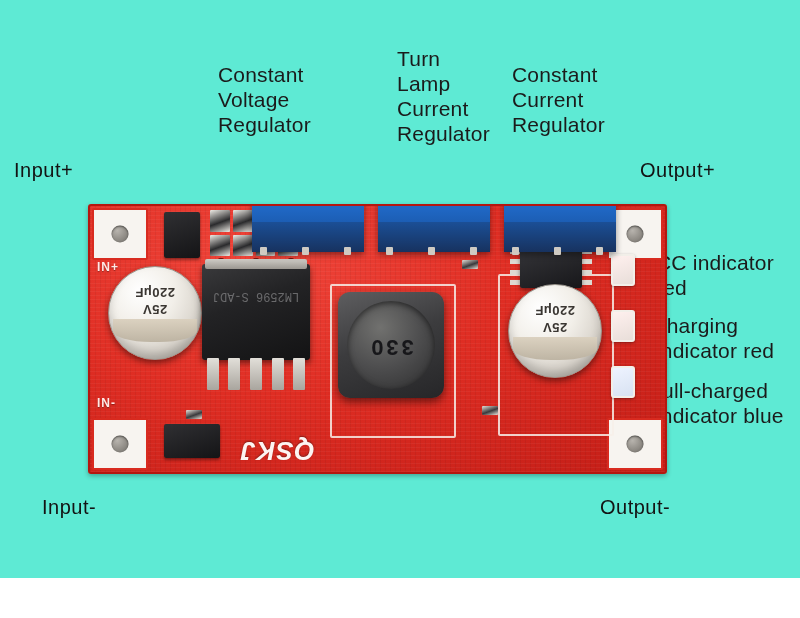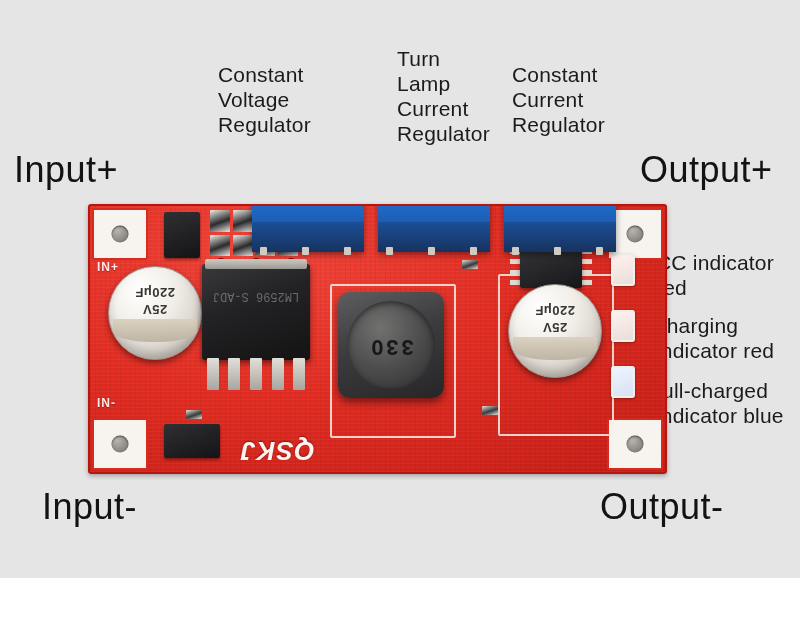--- a/index.html
+++ b/index.html
@@ -3,36 +3,36 @@
 <meta charset="utf-8">
 <style>
   html,body{margin:0;padding:0;}
   body{
     width:800px;height:618px;
     background:#ffffff;
     font-family:"Liberation Sans", sans-serif;
     overflow:hidden;
     position:relative;
   }
-  #stage{position:absolute;left:0;top:0;width:800px;height:578px;background:#e5e5e5;}
+  #stage{position:absolute;left:0;top:0;width:800px;height:578px;background:#5eead4;}
 
   
   .anno{
     position:absolute;
     color:#1b1b1b;
     font-size:21px;
     line-height:25px;
     font-family:"Liberation Sans", sans-serif;
     white-space:pre-line;
     letter-spacing:.2px;
   }
   .anno-big{
     position:absolute;
     color:#131313;
-    font-size:36px;
+    font-size:20px;
     line-height:30px;
     font-family:"Liberation Sans", sans-serif;
     letter-spacing:.5px;
   }
 
   
   #board{
     position:absolute;
     left:88px;top:204px;width:575px;height:266px;
     background:

